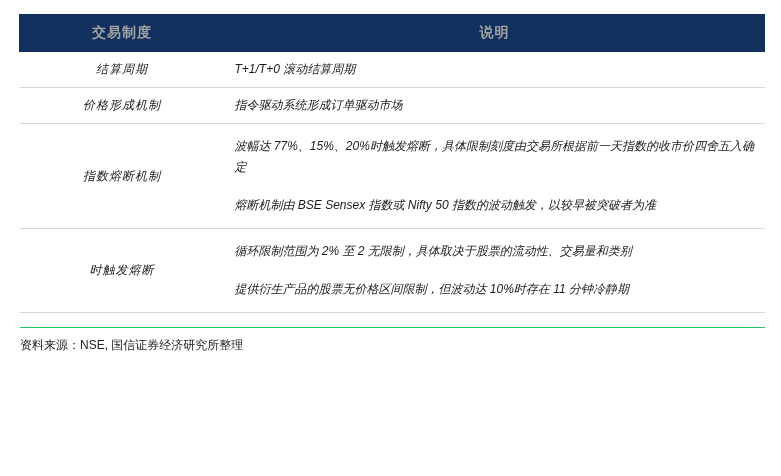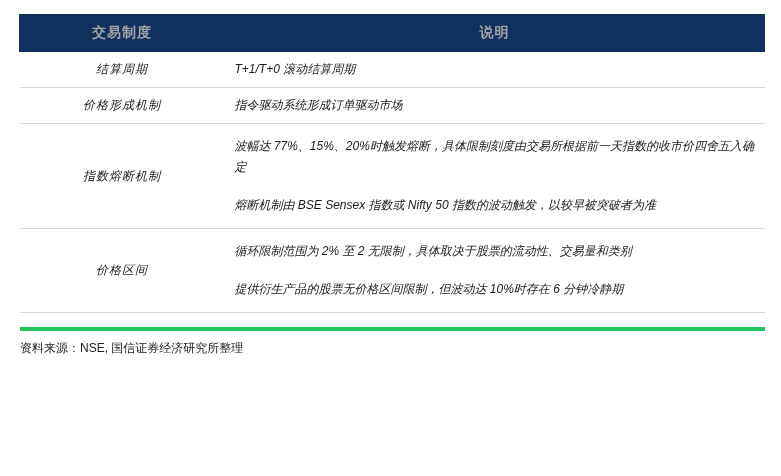--- a/index.html
+++ b/index.html
@@ -73,21 +73,21 @@
   }
   tr.tall td {
     padding-top: 12px;
     padding-bottom: 12px;
   }
   .source {
     margin-top: 14px;
     margin-left: 2px;
     font-size: 12px;
     color: #222222;
-    border-top: 4px solid #22c55e;
+    border-top: 1px solid #22c55e;
     padding-top: 9px;
     width: 745px;
     box-sizing: border-box;
   }
 </style>
 </head>
 <body>
 
 <div class="page">
 
@@ -117,24 +117,24 @@
         </td>
       </tr>
       <tr class="tall">
         <td class="label">指数熔断机制</td>
         <td class="desc">
           <p>波幅达 77%、15%、20%时触发熔断，具体限制刻度由交易所根据前一天指数的收市价四舍五入确定</p>
           <p>熔断机制由 BSE Sensex 指数或 Nifty 50 指数的波动触发，以较早被突破者为准</p>
         </td>
       </tr>
       <tr class="tall">
-        <td class="label">价格区间</td>
+        <td class="label">时触发熔断</td>
         <td class="desc">
           <p>循环限制范围为 2% 至 2 无限制，具体取决于股票的流动性、交易量和类别</p>
-          <p>提供衍生产品的股票无价格区间限制，但波动达 10%时存在 6 分钟冷静期</p>
+          <p>提供衍生产品的股票无价格区间限制，但波动达 10%时存在 11 分钟冷静期</p>
         </td>
       </tr>
     </tbody>
   </table>
 
   <div class="source">资料来源：NSE, 国信证券经济研究所整理</div>
 
 </div>
 
 </body></html>

